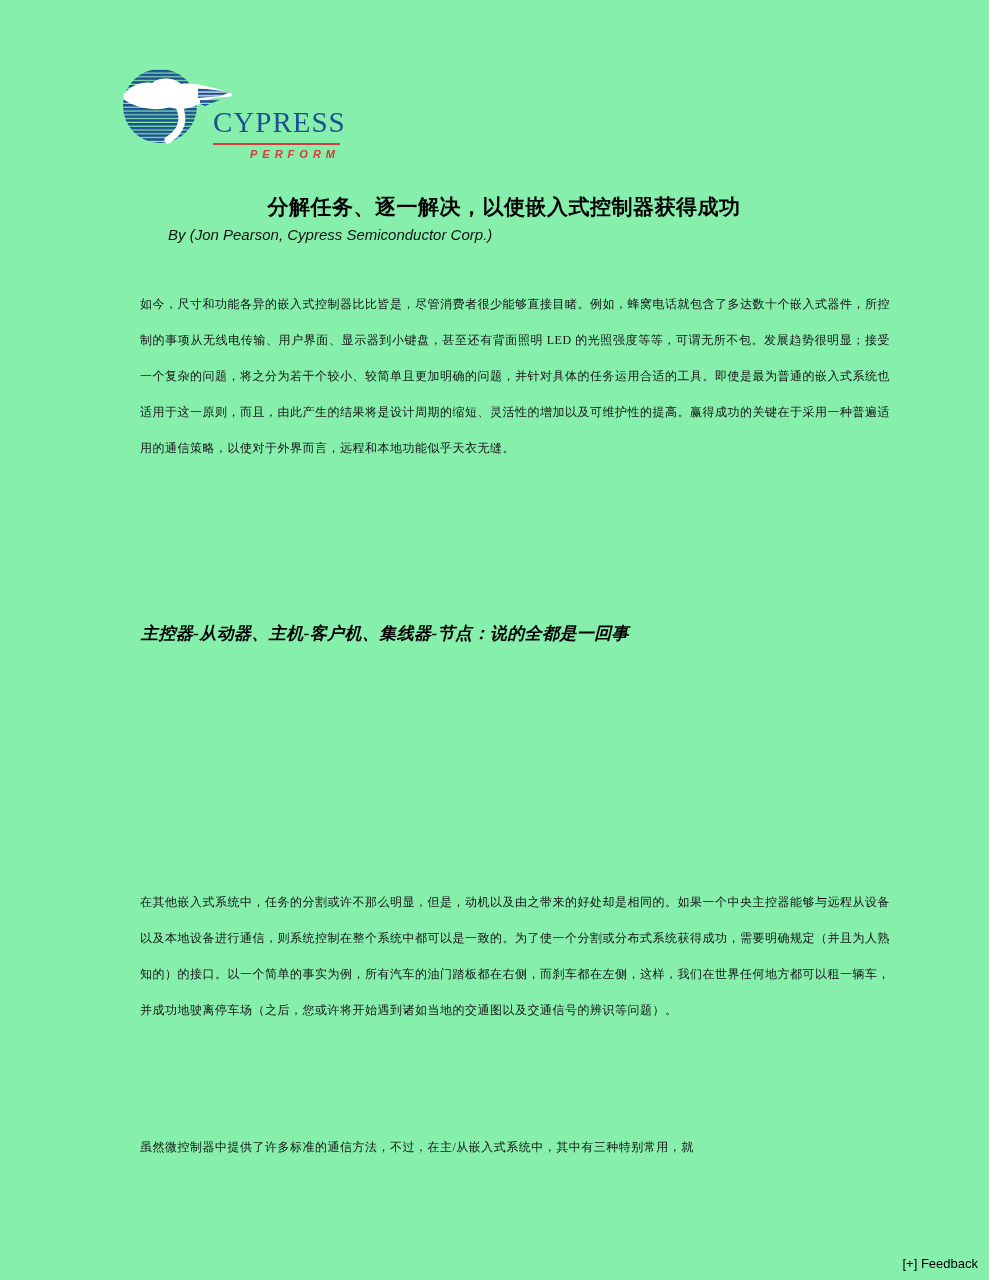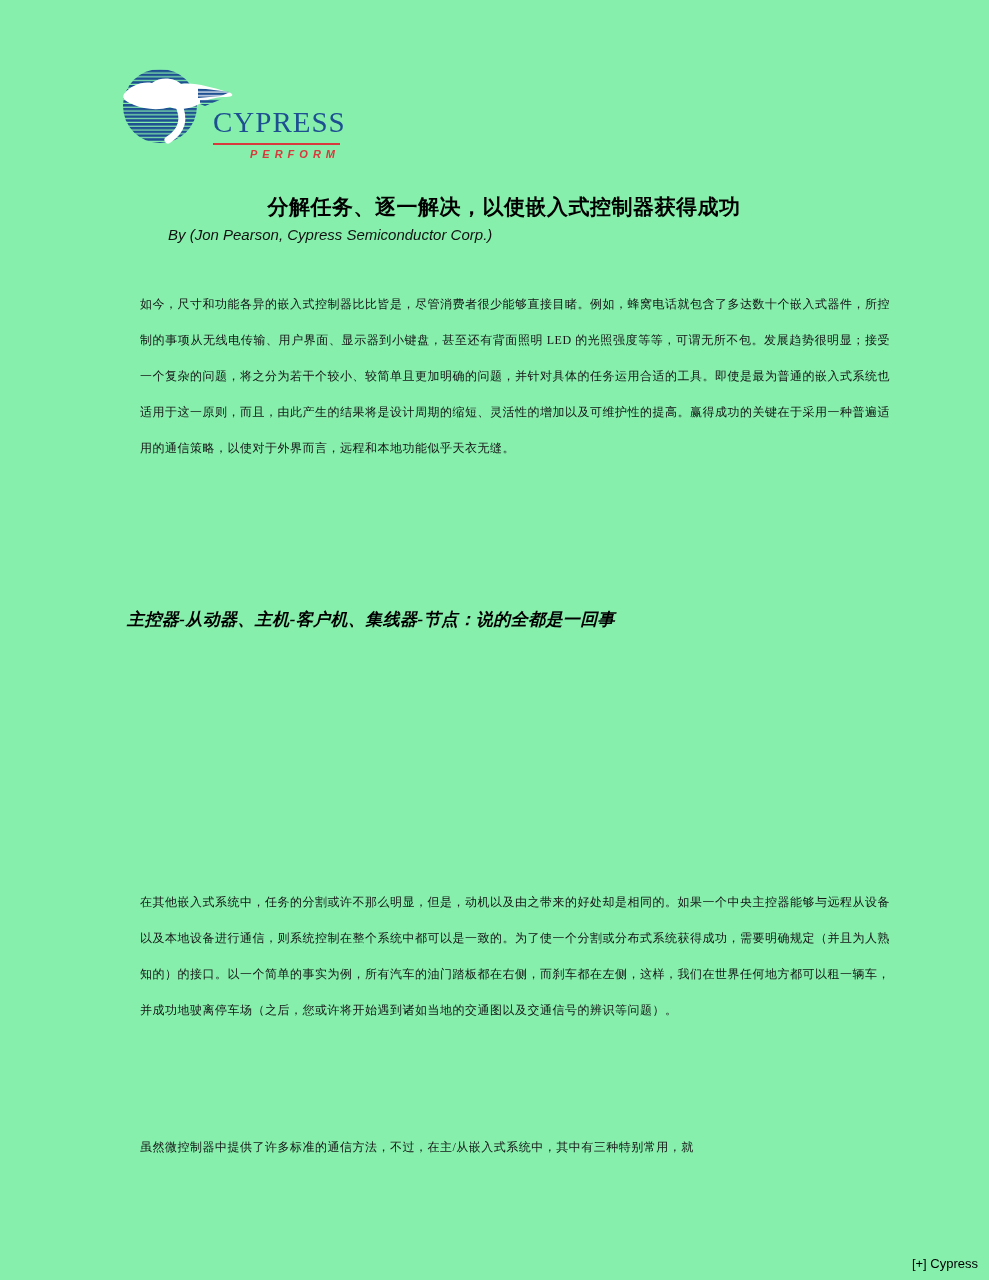--- a/index.html
+++ b/index.html
@@ -53,21 +53,21 @@
     margin: 0;
     font-size: 12px; line-height: 36px;
     letter-spacing: 0.5px;
     text-align: justify;
     text-justify: inter-ideograph;
     color: #141414;
   }
   .p-intro { top: 286px; }
   .section-heading {
     position: absolute; top: 604px; left: 124px; width: 760px;
-    margin: 3px;
+    margin: 17px;
     font-family: Liberation Serif, serif;
     font-weight: bold; font-style: italic;
     font-size: 17px; line-height: 26px;
     letter-spacing: 0.4px; color: #000;
   }
   .p-2 { top: 642px; }
   .p-3 { top: 884px; }
   .p-4 { top: 1129px; }
 
   
@@ -111,15 +111,15 @@
   <h1 class="title">分解任务、逐一解决，以使嵌入式控制器获得成功</h1>
   <div class="byline">By (Jon Pearson, Cypress Semiconductor Corp.)</div>
 
   <p class="para p-intro">如今，尺寸和功能各异的嵌入式控制器比比皆是，尽管消费者很少能够直接目睹。例如，蜂窝电话就包含了多达数十个嵌入式器件，所控制的事项从无线电传输、用户界面、显示器到小键盘，甚至还有背面照明 LED 的光照强度等等，可谓无所不包。发展趋势很明显；接受一个复杂的问题，将之分为若干个较小、较简单且更加明确的问题，并针对具体的任务运用合适的工具。即使是最为普通的嵌入式系统也适用于这一原则，而且，由此产生的结果将是设计周期的缩短、灵活性的增加以及可维护性的提高。赢得成功的关键在于采用一种普遍适用的通信策略，以使对于外界而言，远程和本地功能似乎天衣无缝。</p>
 
   <h2 class="section-heading">主控器-从动器、主机-客户机、集线器-节点：说的全都是一回事</h2>
 
   <p class="para p-4">虽然微控制器中提供了许多标准的通信方法，不过，在主/从嵌入式系统中，其中有三种特别常用，就</p>
   <p class="para p-3">在其他嵌入式系统中，任务的分割或许不那么明显，但是，动机以及由之带来的好处却是相同的。如果一个中央主控器能够与远程从设备以及本地设备进行通信，则系统控制在整个系统中都可以是一致的。为了使一个分割或分布式系统获得成功，需要明确规定（并且为人熟知的）的接口。以一个简单的事实为例，所有汽车的油门踏板都在右侧，而刹车都在左侧，这样，我们在世界任何地方都可以租一辆车，并成功地驶离停车场（之后，您或许将开始遇到诸如当地的交通图以及交通信号的辨识等问题）。</p>
 
-  <a class="feedback">[+] Cypress</a>
+  <a class="feedback">[+] Feedback</a>
 
 </div>
 
 </body></html>

